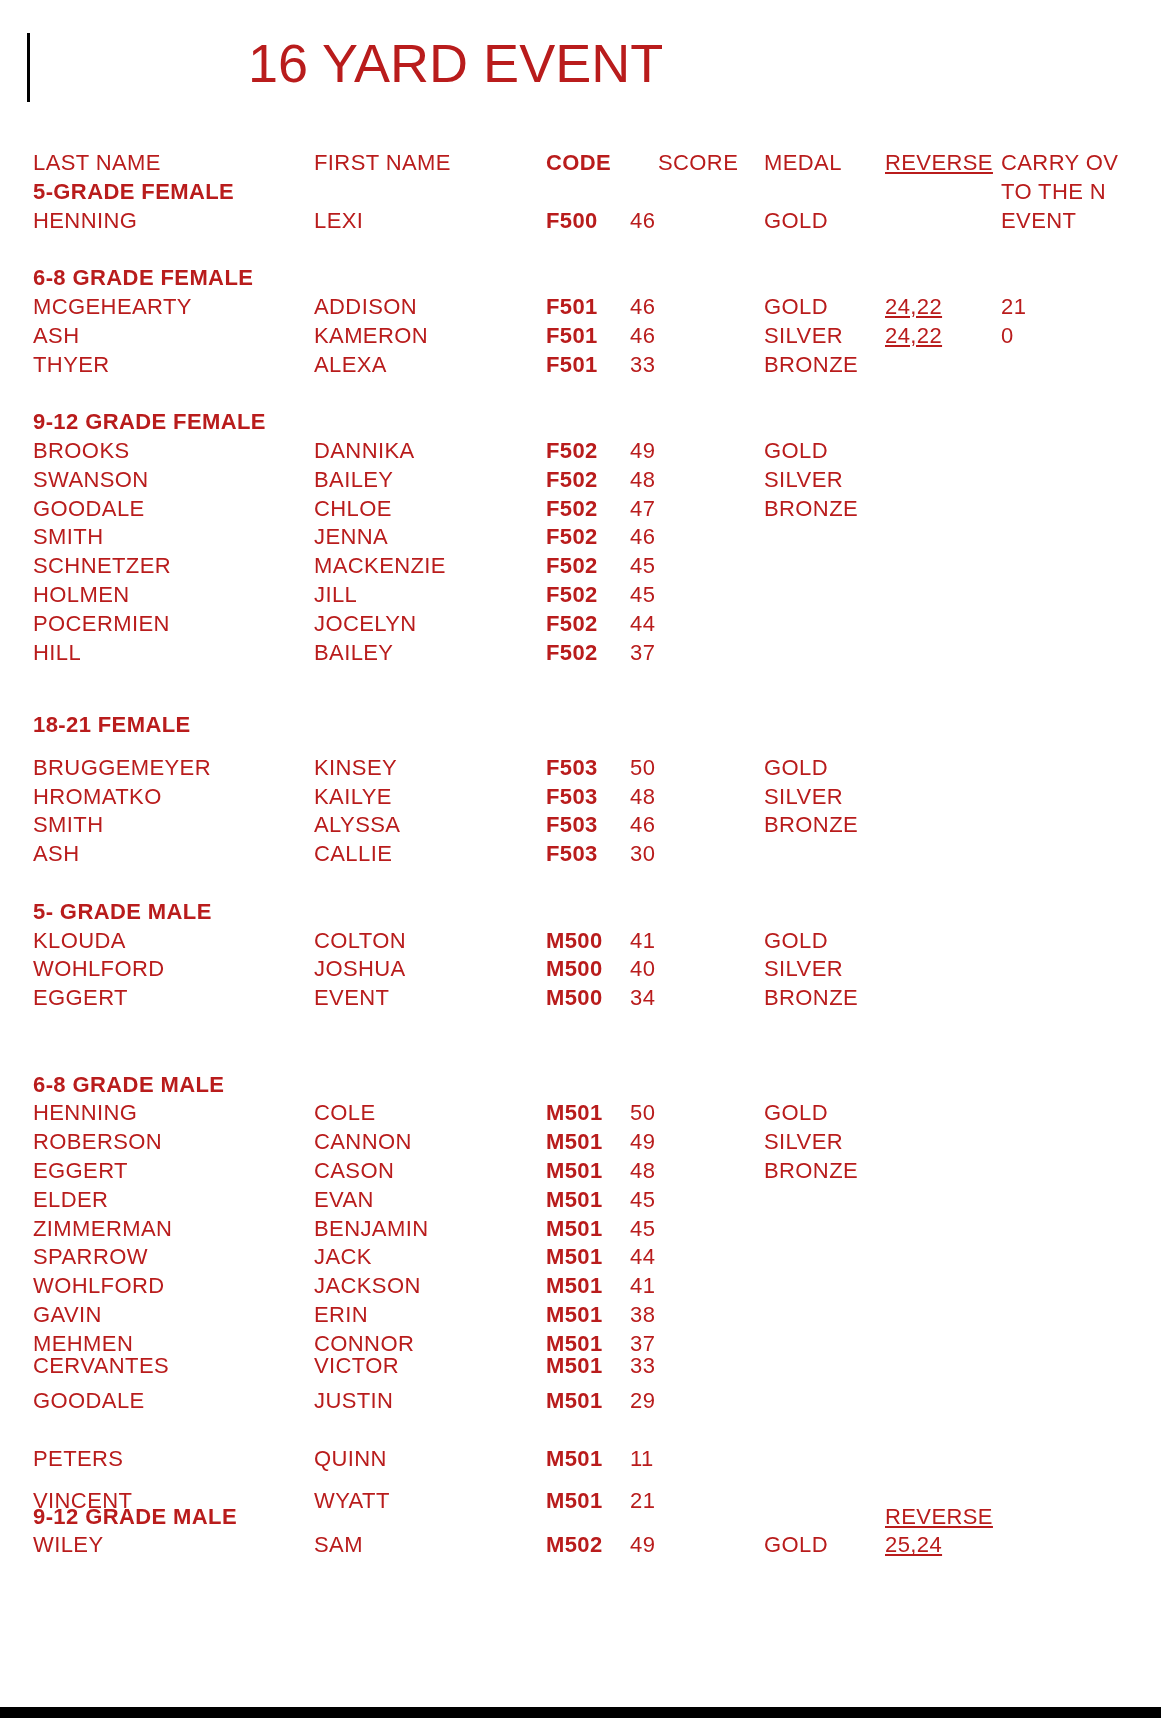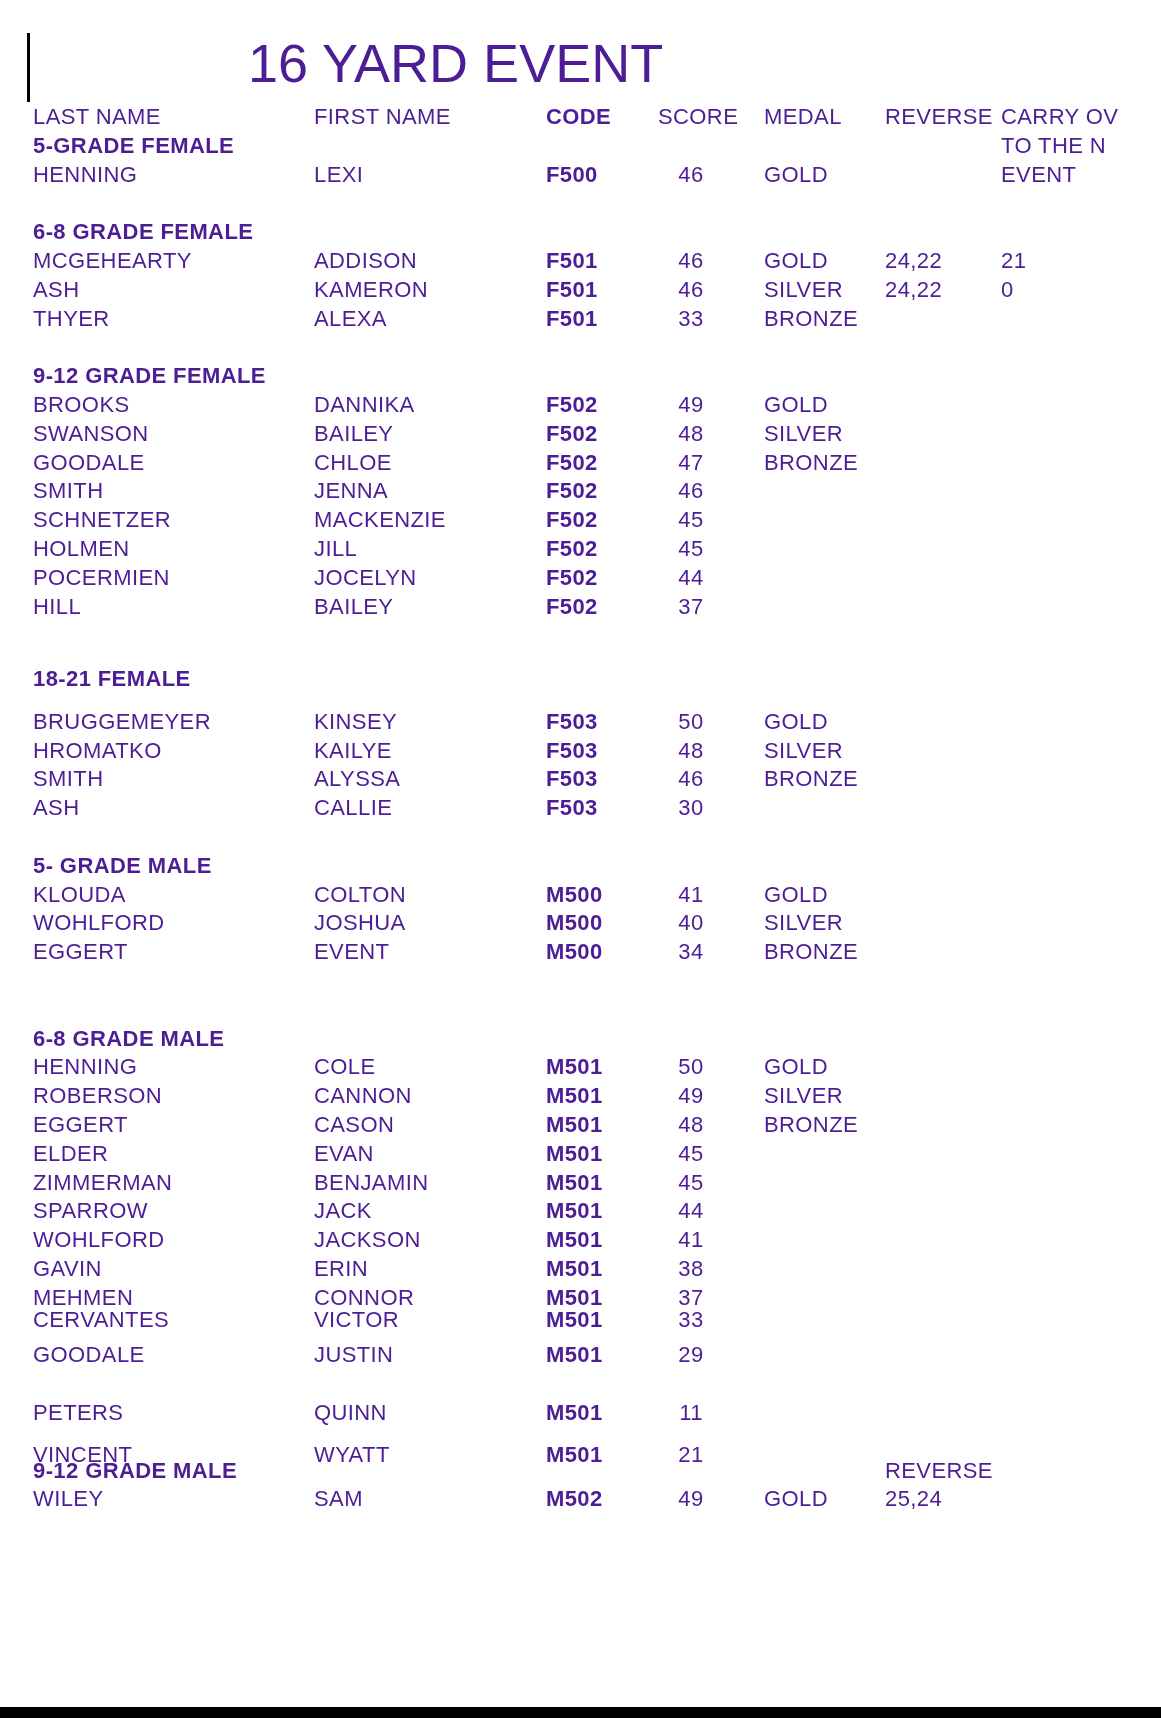--- a/index.html
+++ b/index.html
@@ -2,21 +2,21 @@
 <html><head>
 <meta charset="utf-8">
 <style>
   html,body{margin:0;padding:0;background:#fff;}
   .page{
     position:relative;
     width:1161px;height:1718px;
     background:#ffffff;
     overflow:hidden;
     font-family:"Liberation Sans",sans-serif;
-    color:#4c1d95;
+    color:#b91c1c;
   }
   .title{
     position:absolute;
     top:36px;left:248px;
     margin:0;
     font-size:54px;
     font-weight:400;
     line-height:1;
     white-space:nowrap;
     letter-spacing:0px;
@@ -27,28 +27,29 @@
     width:3px;height:69px;
     background:#000;
   }
   .row{
     position:absolute;
     left:0;width:1161px;height:29px;
     font-size:22px;
     line-height:29px;
     letter-spacing:0.4px;
     white-space:nowrap;
+    margin-top:46px;
   }
   .cell{position:absolute;top:0;white-space:nowrap;}
   .c-last   {left:33px;}
   .c-first  {left:314px;}
   .c-code   {left:546px;font-weight:bold;}
-  .c-score  {left:630px;width:122px;text-align:center;}
+  .c-score  {left:630px;width:122px;text-align:left;}
   .c-medal  {left:764px;}
-  .c-reverse{left:885px;}
+  .c-reverse{left:885px;text-decoration:underline;}
   .c-carry  {left:1001px;}
   .h-score  {left:658px;}
   .bold{font-weight:700;}
   .bottom-bar{
     position:absolute;
     left:0;bottom:0;
     width:100%;height:11px;
     background:#000;
   }
 </style>

